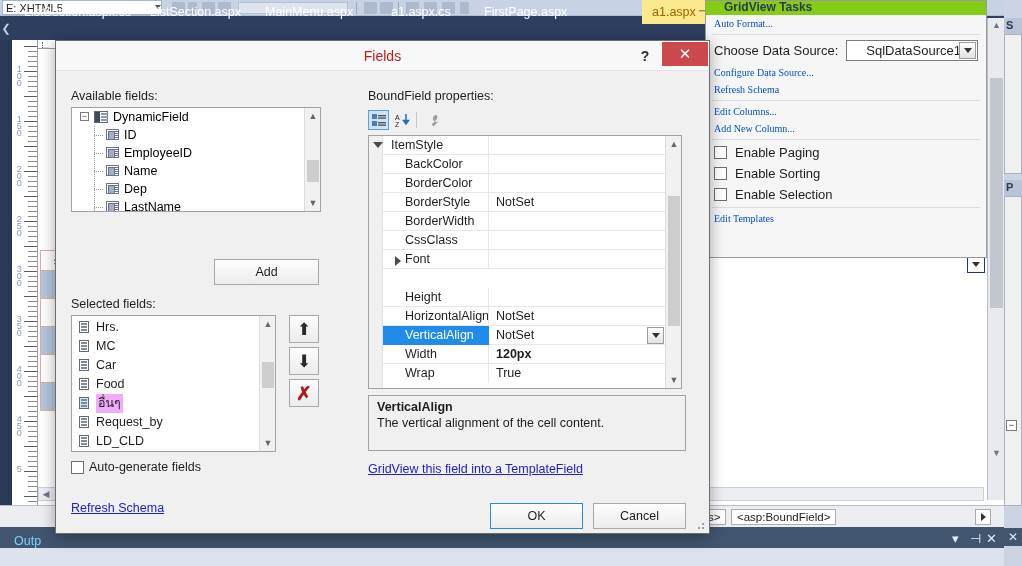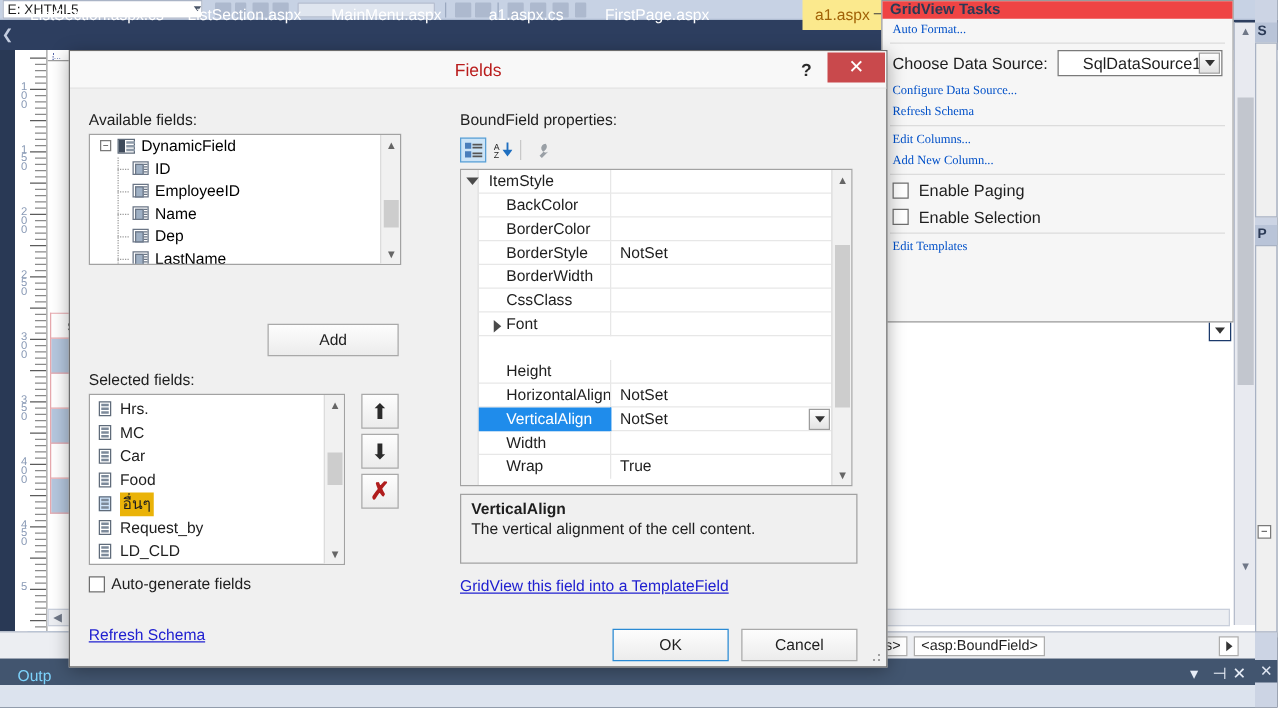--- a/index.html
+++ b/index.html
@@ -92,22 +92,22 @@
   }
   #gv-table tr.alt td { background:#b5c7de; }
   #gv-table tr.norm td { background:#ffffff; }
 
   
   #gv-tasks {
     position:absolute; left:705px; top:0; width:282px; height:258px;
     background:#f6f6f6; border:1px solid #9a9a9a;
   }
   #gv-tasks-title {
-    height:14px; background:#ef4444; color:#2b3a55; font-size:12px;
-    font-weight:bold; padding-left:6px; line-height:13px; overflow:hidden;
+    height:14px; background:#84cc16; color:#2b3a55; font-size:12px;
+    font-weight:bold; padding-left:18px; line-height:13px; overflow:hidden;
   }
   .task-link {
     color:#0050c8; font-size:10px; padding:3px 8px; cursor:pointer;
     white-space:nowrap;
     font-family:Liberation Serif, serif;
   }
   .task-sep { height:1px; background:#dcdcdc; margin:2px 6px; }
   .task-row { display:flex; align-items:center; padding:3px 8px; }
   .task-row .lbl { font-size:13px; color:#1e1e1e; white-space:nowrap; }
   .task-check {
@@ -303,21 +303,21 @@
   }
   .ico-col:before {
     content:""; position:absolute; left:1px; top:1px; width:6px; height:2px;
     background:#7d8a9a; box-shadow:0 3px 0 #7d8a9a, 0 6px 0 #7d8a9a;
   }
   .node-label { position:absolute; font-size:12.5px; color:#000; }
 
   .sel-row { height:19px; line-height:19px; position:relative; font-size:12.5px; }
   .sel-label { position:absolute; left:24px; top:0; }
   .sel-row.selected .ico-col { background:#cfe4fb; }
-  .sel-row.selected .sel-label { background:#eab308; padding:0 2px; }
+  .sel-row.selected .sel-label { background:#f0abfc; padding:0 2px; }
 
   .vsbtn {
     position:absolute; background:linear-gradient(#fdfdfd,#ececec);
     border:1px solid #a9a9a9; display:flex; align-items:center;
     justify-content:center; cursor:pointer; font-size:12.5px; color:#1e1e1e;
   }
   .vsbtn.primary { border:1px solid #2a8ad4; }
 
   
   #pg-toolbar {
@@ -627,20 +627,24 @@
   <div class="task-sep"></div>
   <div class="task-link">Edit Columns...</div>
   <div class="task-link">Add New Column...</div>
   <div class="task-sep"></div>
   <div class="task-row">
     <span class="task-check"></span>
     <span class="lbl">Enable Paging</span>
   </div>
   <div class="task-row">
     <span class="task-check"></span>
+    <span class="lbl">Enable Sorting</span>
+  </div>
+  <div class="task-row">
+    <span class="task-check"></span>
     <span class="lbl">Enable Selection</span>
   </div>
   <div class="task-sep"></div>
   <div class="task-link">Edit Templates</div>
 </div>
 
 <div id="pin-strip">≂</div>
 <div id="right-scroll">
   <div class="rs-arrow" style="top:2px">▲</div>
   <div id="right-scroll-thumb"></div>
@@ -853,20 +857,21 @@
     </div>
     <div class="pg-row selected" style="top:190px">
       <span class="pg-name indent">VerticalAlign</span>
       <span class="pg-val">NotSet</span>
       <span id="pg-val-drop">
           <span class="caret-dn"></span>
         </span>
     </div>
     <div class="pg-row" style="top:209px">
       <span class="pg-name indent">Width</span>
+      <span class="pg-val bold">120px</span>
     </div>
     <div class="pg-row" style="top:228px;border-bottom:none">
       <span class="pg-name indent">Wrap</span>
       <span class="pg-val">True</span>
     </div>
 
     <div id="pg-scroll">
       <div class="lb-sb-arrow" style="top:0">▲</div>
       <div class="lb-sb-thumb" style="top:60px;height:130px"></div>
       <div class="lb-sb-arrow" style="bottom:0">▼</div>

